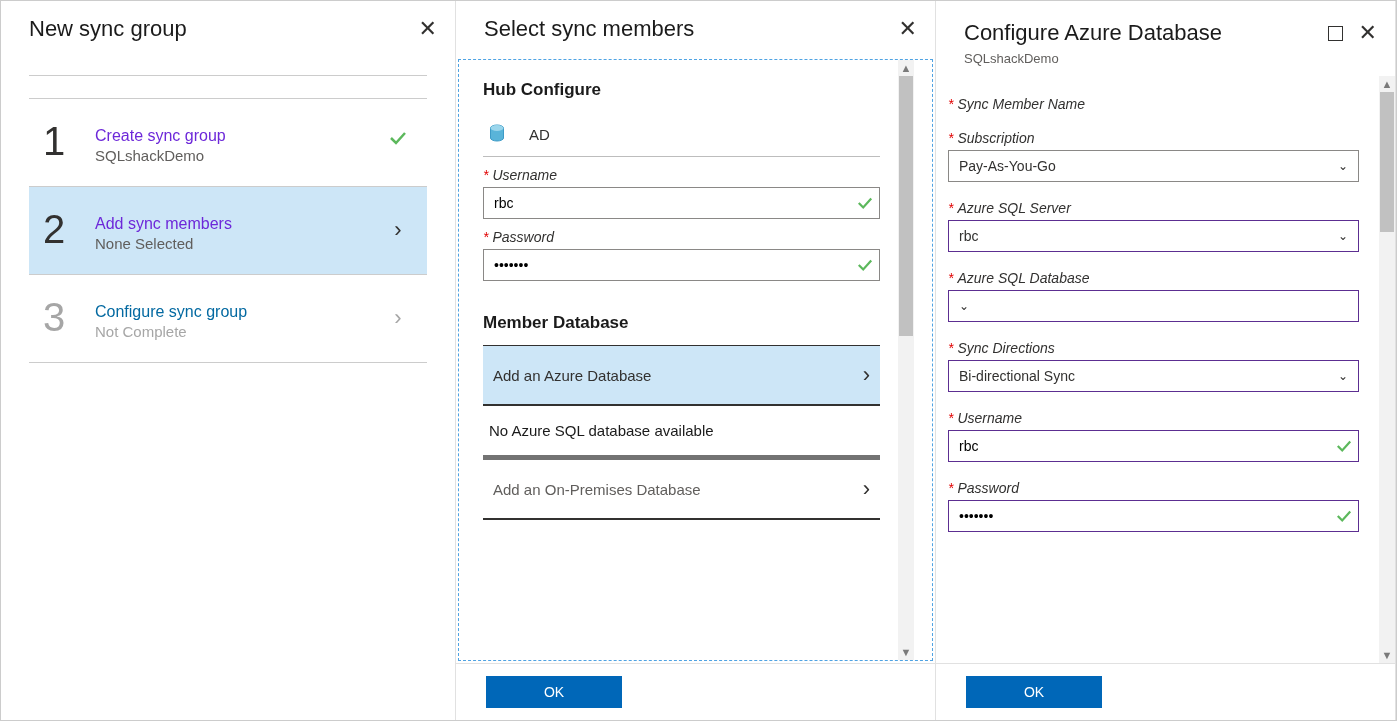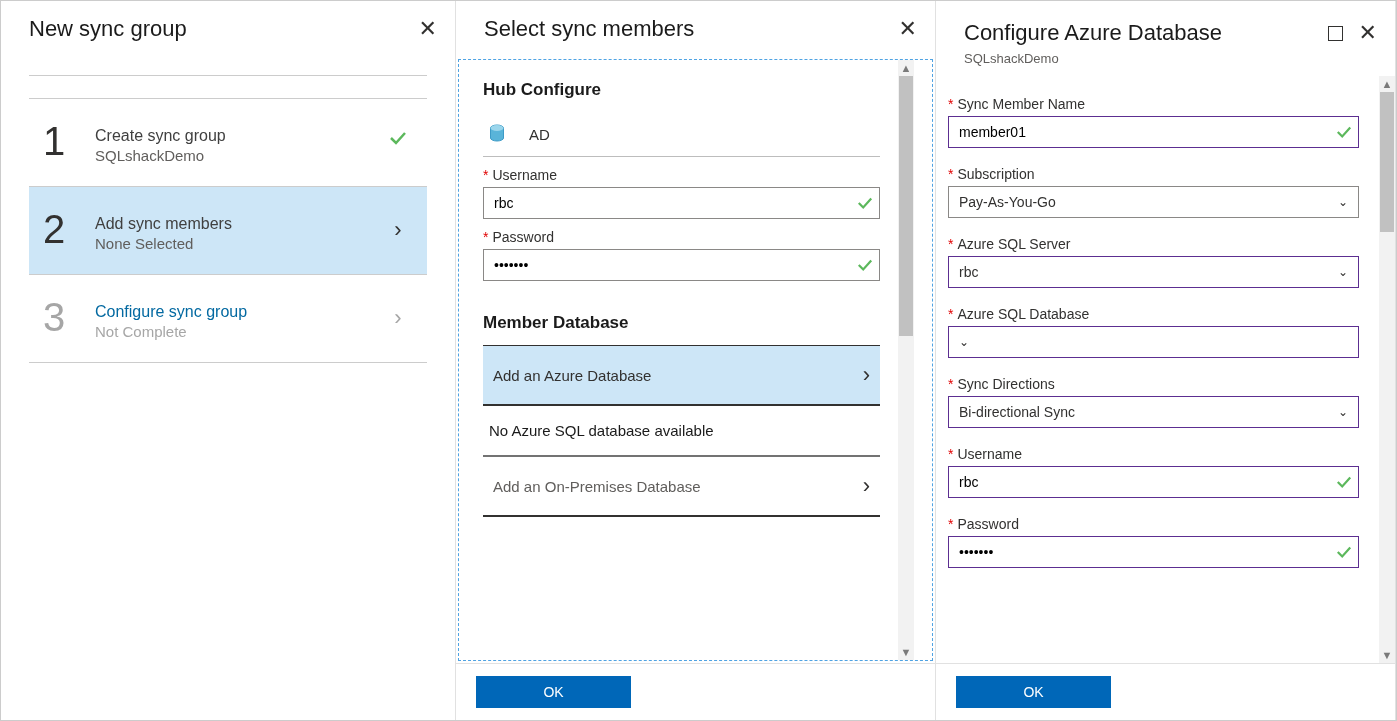--- a/index.html
+++ b/index.html
@@ -74,21 +74,21 @@
   .step.active { background: #cde6f7; }
   .step-num {
     font-size: 40px;
     font-weight: 300;
     width: 52px;
     color: #323130;
     line-height: 1;
   }
   .step-num.disabled { color: #a6a6a6; }
   .step-text { flex: 1; padding-top: 6px; }
-  .step-label { font-size: 16px; color: #404040; }
+  .step-label { font-size: 16px; color: #6d28d9; }
   .step-label.disabled { color: #0369a1; }
   .step-status { font-size: 15px; color: #605e5c; margin-top: 2px; }
   .step-status.disabled { color: #a6a6a6; }
   .step-side {
     width: 30px; display: flex; align-items: center; justify-content: center;
     padding-top: 8px;
   }
   .check-green {
     width: 18px; height: 18px;
     stroke: #5cb85c; stroke-width: 2.5; fill: none;
@@ -132,21 +132,21 @@
   }
   .hub-row {
     display: flex; align-items: center; gap: 24px;
     padding: 12px 6px;
     border-bottom: 1px solid #bdbdbd;
   }
   .db-icon { width: 16px; height: 20px; }
   .hub-name { font-size: 15px; }
 
   .f-label {
-    font-size: 14px; color: #323130; margin: 10px 0 4px 0;
+    font-size: 14px; color: #323130; margin: 10px 0 4px 0; font-style: italic;
   }
   .req { color: #e00000; margin-right: 4px; }
   .f-input-wrap {
     display: flex; align-items: center;
     border: 1px solid #8a8886;
     background: #fff;
     height: 32px;
     padding: 0 6px;
   }
   .f-input-wrap.purple { border-color: #5c2e91; }
@@ -165,34 +165,35 @@
     padding: 16px 10px;
     border-top: 1px solid #323130;
     border-bottom: 2px solid #323130;
     cursor: pointer;
   }
   .member-btn.active { background: #cde6f7; }
   .member-btn-text { font-size: 15px; color: #323130; }
   .no-db {
     font-size: 15px; color: #1b1b1b;
     padding: 16px 6px;
-    border-bottom: 2px solid #737373;
+    border-bottom: 5px solid #737373;
   }
 
   .footer-bar {
     padding: 12px 20px;
     border-top: 1px solid #e1e1e1;
   }
   .ok-btn {
     background: #0067b8;
     color: #fff;
     border: none;
-    width: 155px; height: 32px;
+    width: 136px; height: 32px;
     font-size: 14px;
     cursor: pointer;
+    margin-left: 10px;
   }
 
   
   .blade3 .hdr-wrap { border-bottom: none; }
   .blade3 .form-area {
     flex: 1;
     display: flex;
     overflow: hidden;
   }
   .blade3 .form-scroll {
@@ -348,26 +349,20 @@
         <span class="icon-btn close-x">✕</span>
       </div>
     </div>
     <div class="blade-subtitle">SQLshackDemo</div>
   </div>
 
   <div class="form-area">
     <div class="form-scroll">
       <div class="field">
         <div class="f-label"><span class="req">*</span><span>Sync Member Name</span></div>
-        <div class="f-input-wrap purple">
-          <input class="f-input" type="text" value="member01" style="">
-          <svg class="f-valid check-green" viewBox="0 0 18 18">
-              <use href="#check-path"></use>
-            </svg>
-        </div>
       </div>
 
       <div class="field">
         <div class="f-label"><span class="req">*</span><span>Subscription</span></div>
         <div class="select-wrap gray">
           <span class="select-val">Pay-As-You-Go</span>
           <span class="chev-down">⌄</span>
         </div>
       </div>
 

